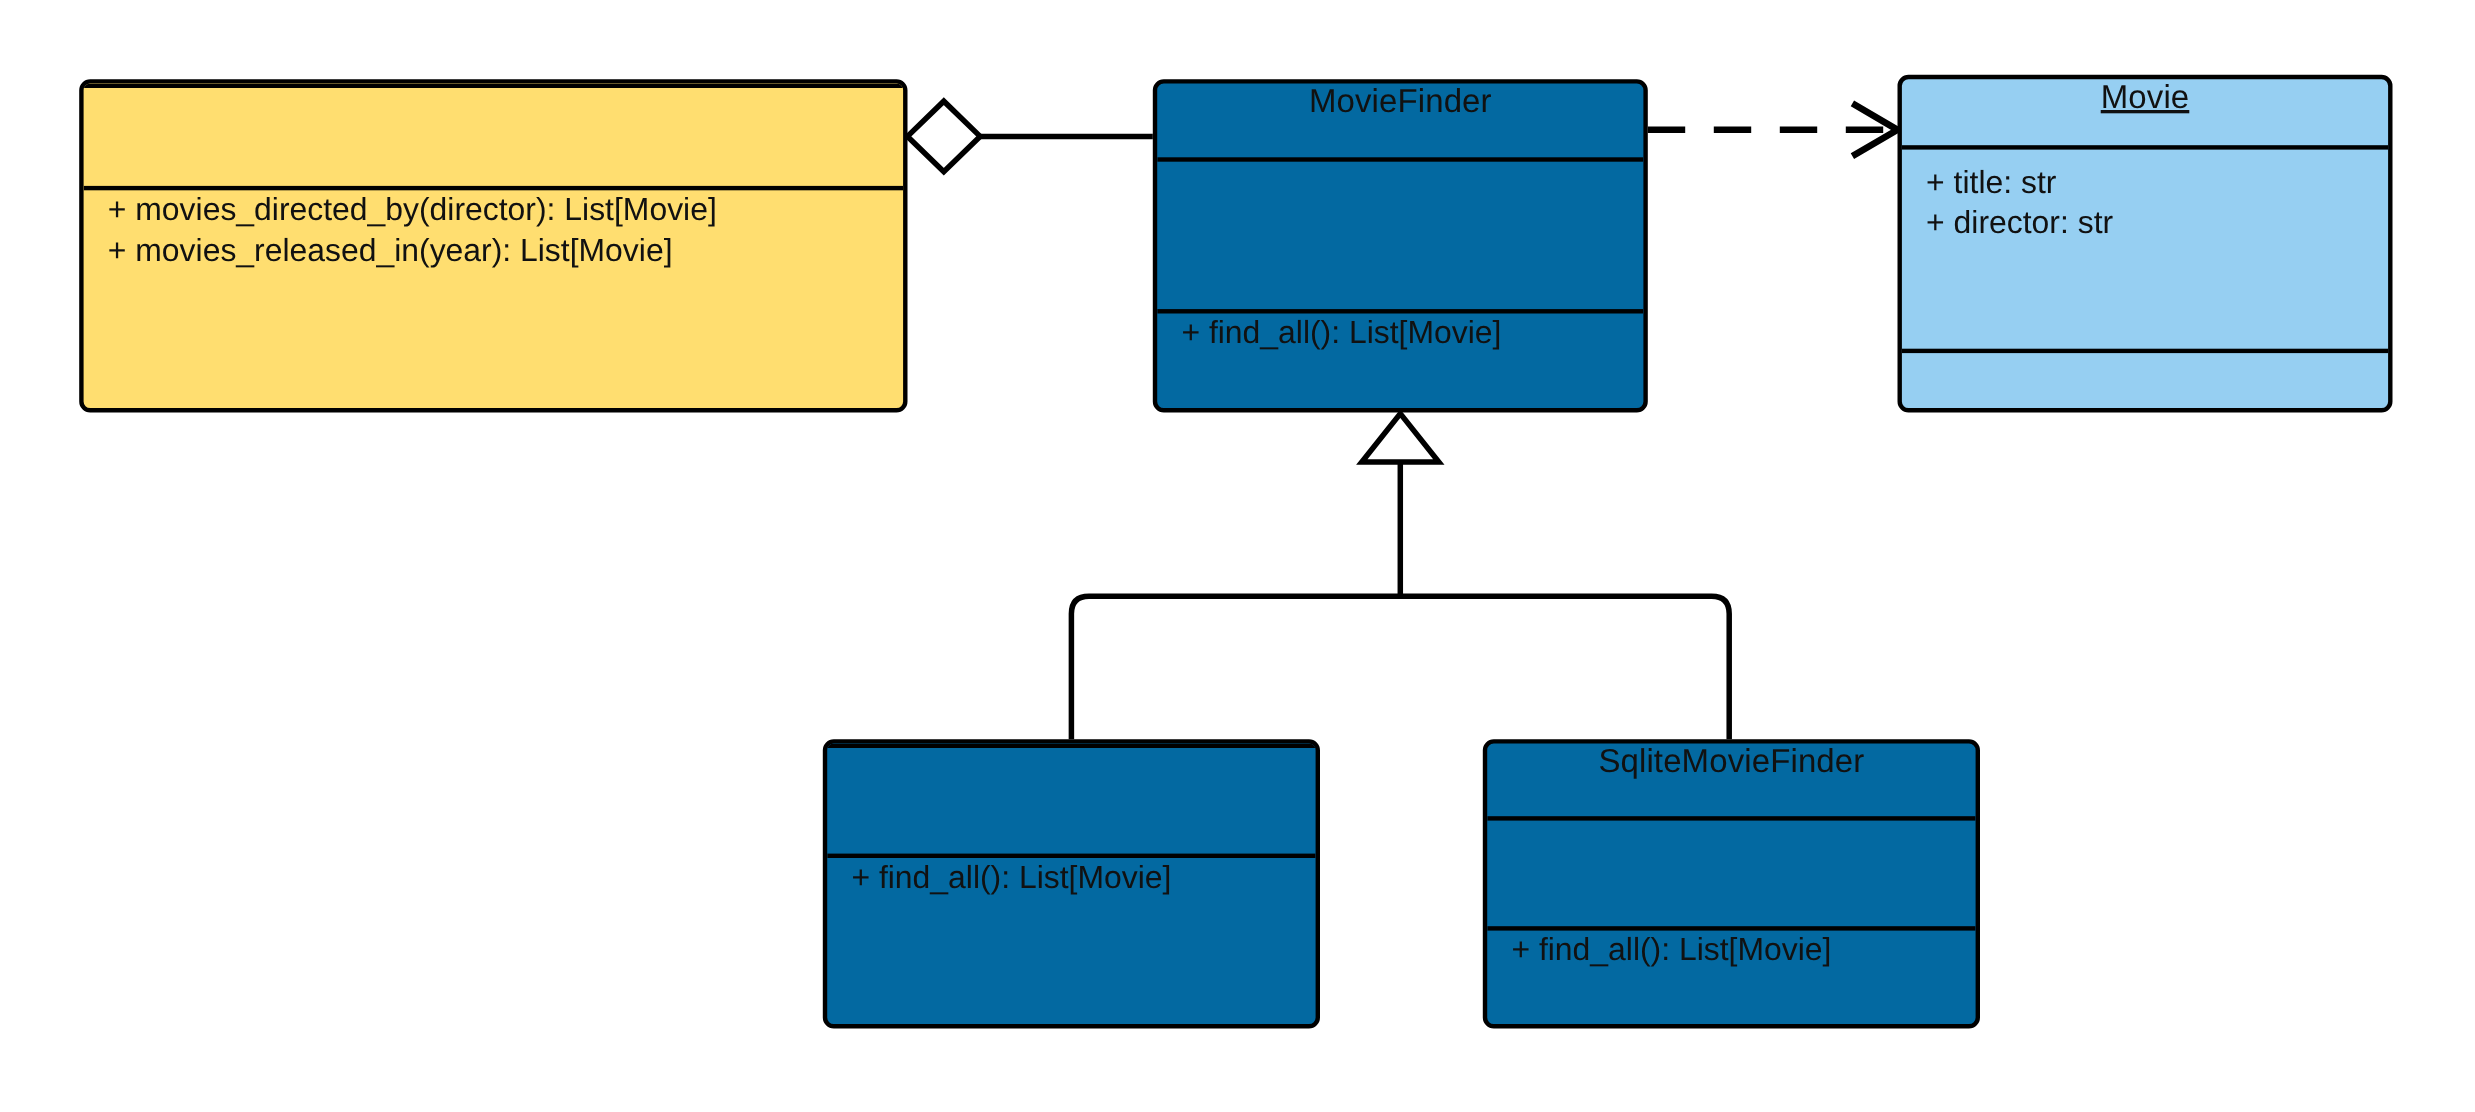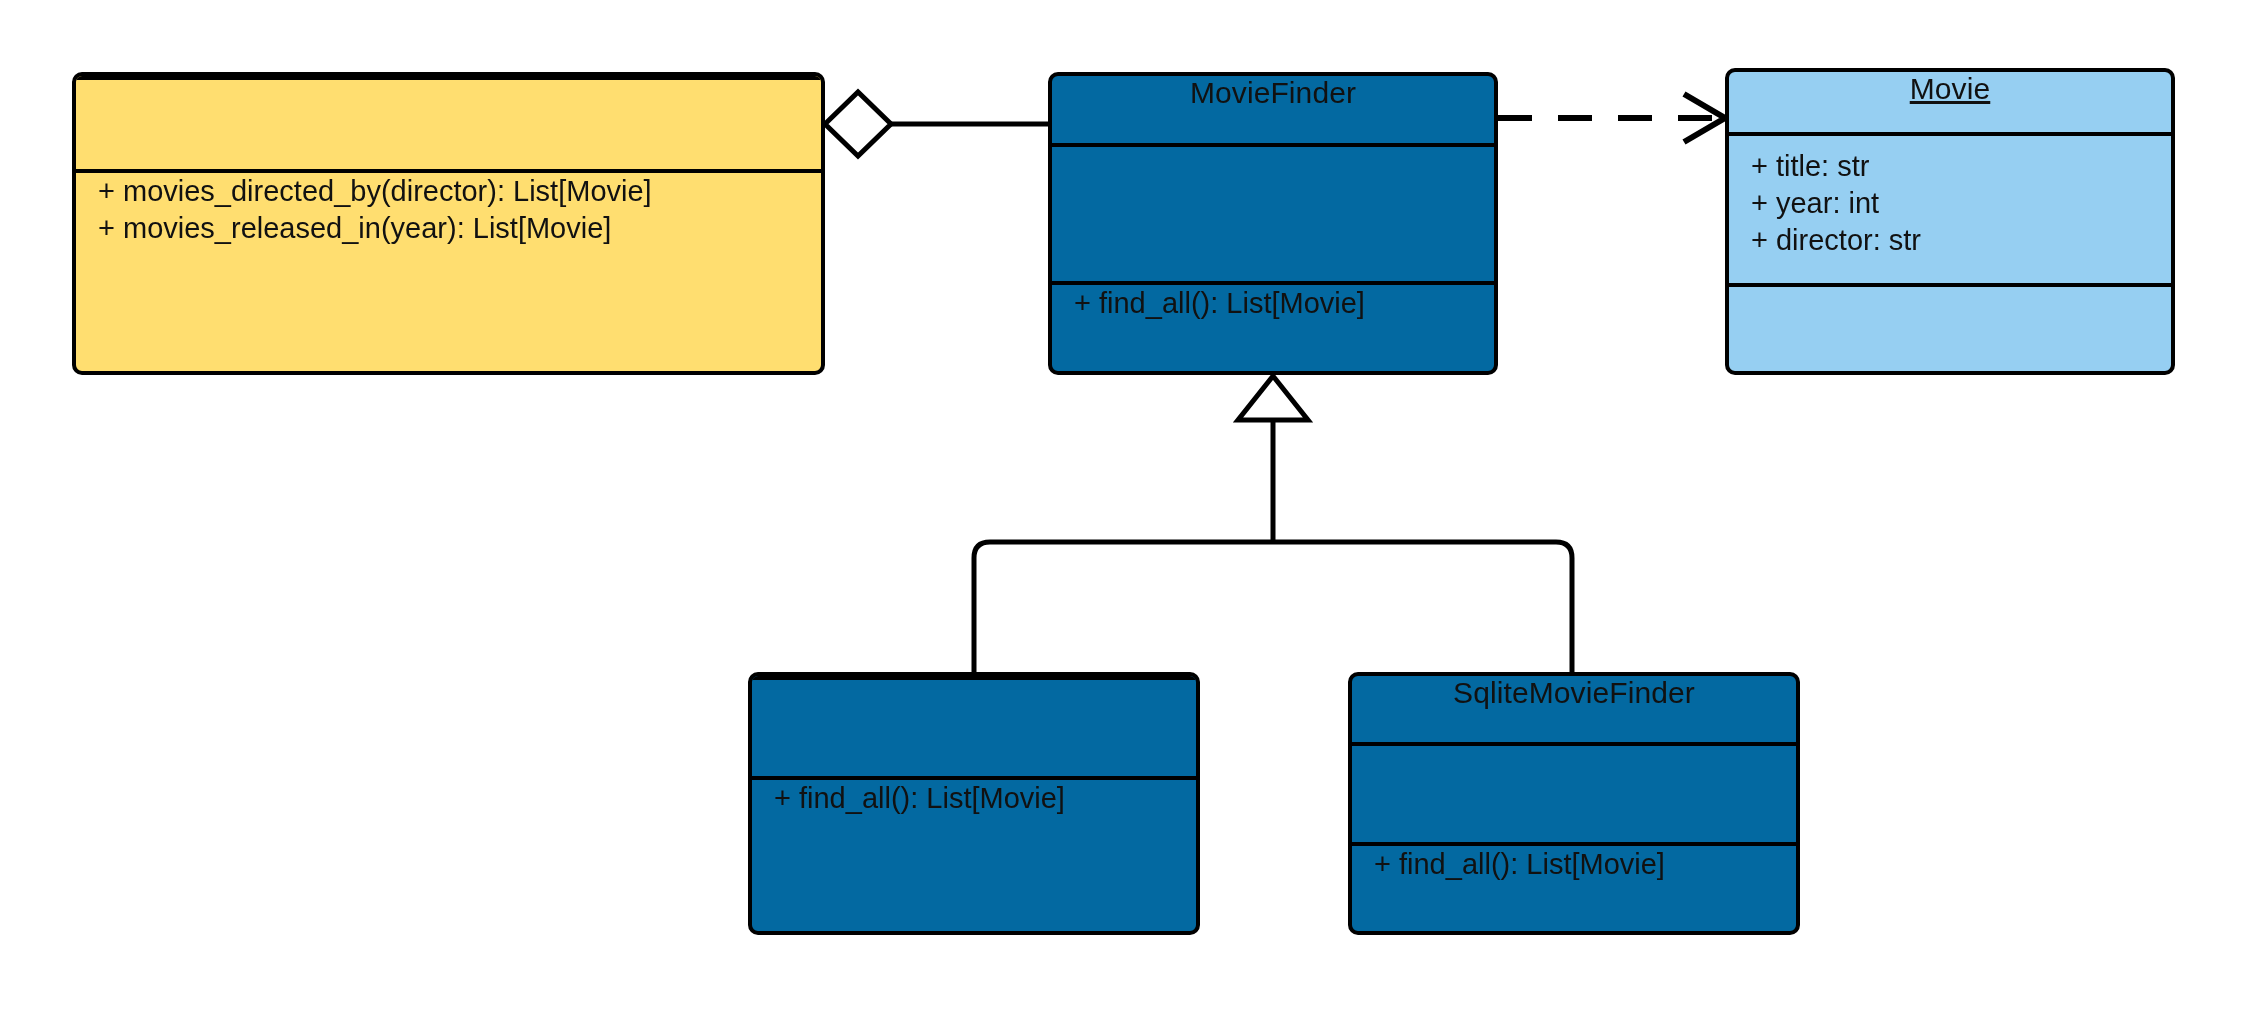--- a/index.html
+++ b/index.html
@@ -149,23 +149,22 @@
   <div class="uml-class fill-green" style="left:1048px; top:72px; width:450px; height:303px;">
     <div class="compartment class-name" style="height:67px;">MovieFinder</div>
     <div class="compartment divider-top empty-compartment" style="height:138px;"></div>
     <div class="compartment divider-top member-list" style="height:90px;">
       <div class="member">+ find_all(): List[Movie]</div>
     </div>
   </div>
 
   <div class="uml-class fill-blue" style="left:1725px; top:68px; width:450px; height:307px;">
     <div class="compartment class-name" style="height:60px;text-decoration:underline;">Movie</div>
-    <div class="compartment divider-top member-list top-aligned" style="height:151px;">
+    <div class="compartment divider-top member-list top-aligned" style="height:185px;">
       <div class="member">+ title: str</div>
-      <div class="member">+ year: int</div>
       <div class="member">+ director: str</div>
     </div>
     <div class="compartment divider-top empty-compartment" style="height:76px;"></div>
   </div>
 
   <div class="uml-class fill-green" style="left:748px; top:672px; width:452px; height:263px;">
     <div class="compartment divider-top empty-compartment" style="height:100px;"></div>
     <div class="compartment divider-top member-list" style="height:85px;">
       <div class="member">+ find_all(): List[Movie]</div>
     </div>

